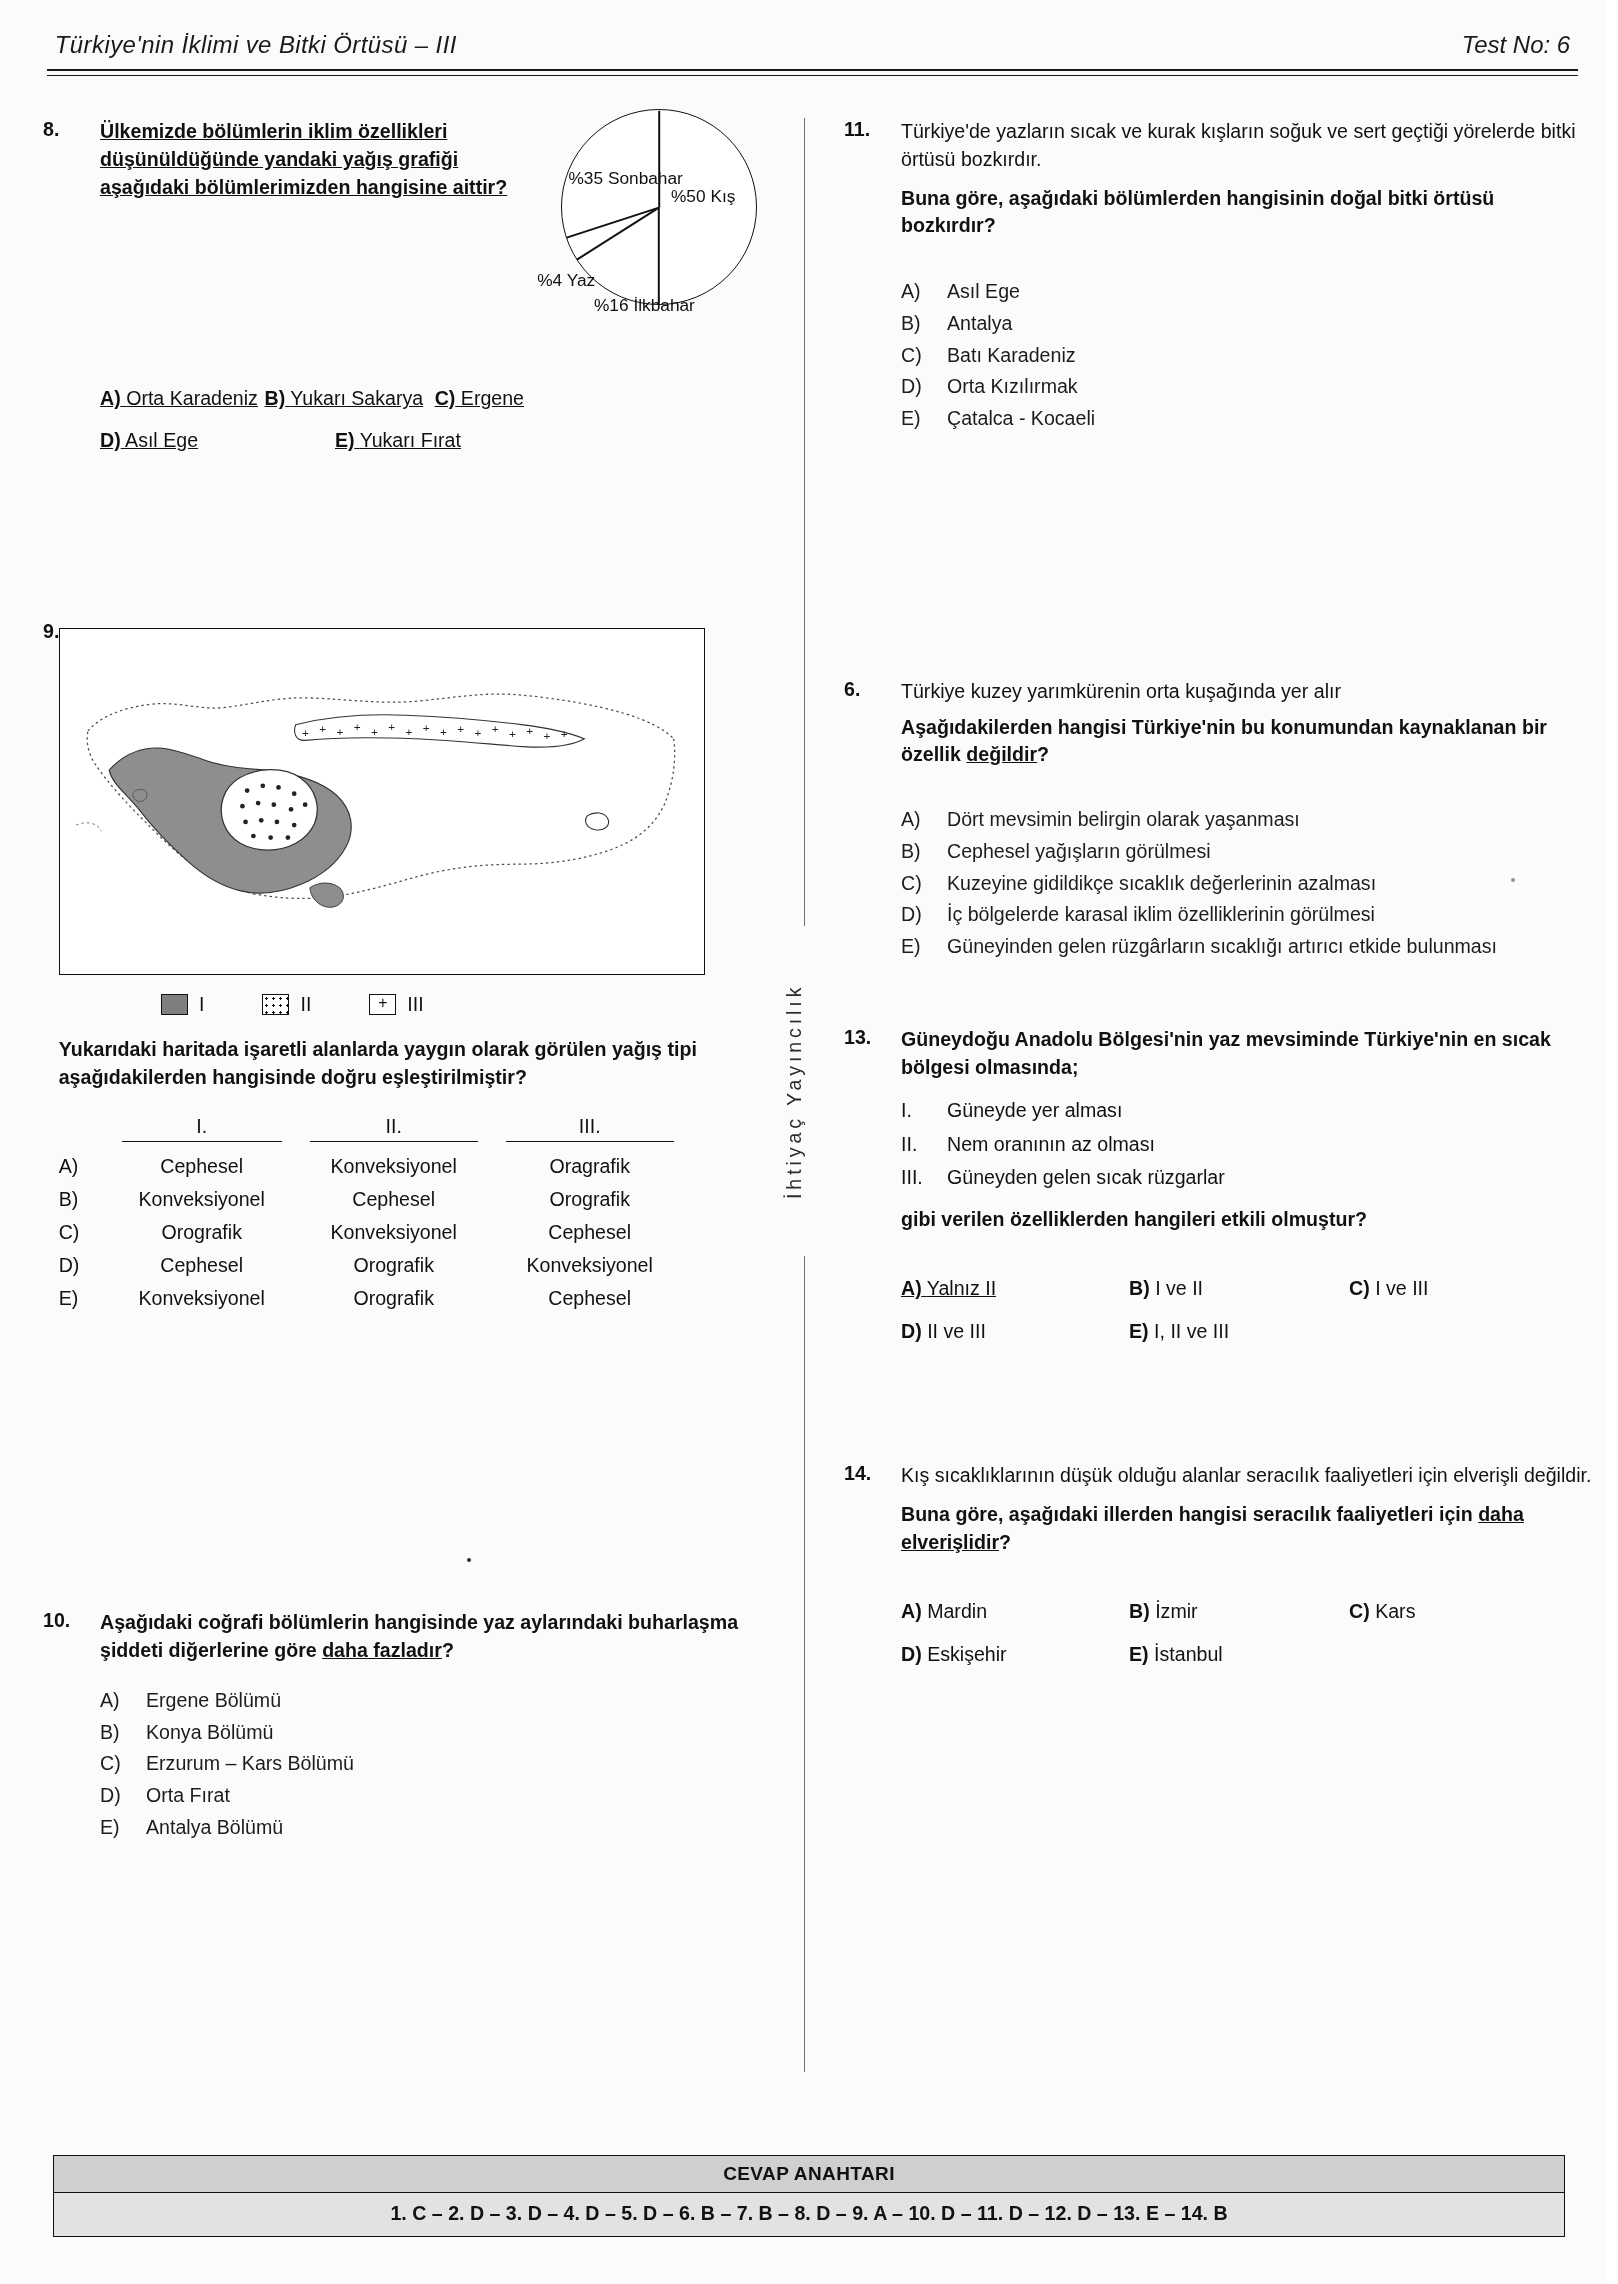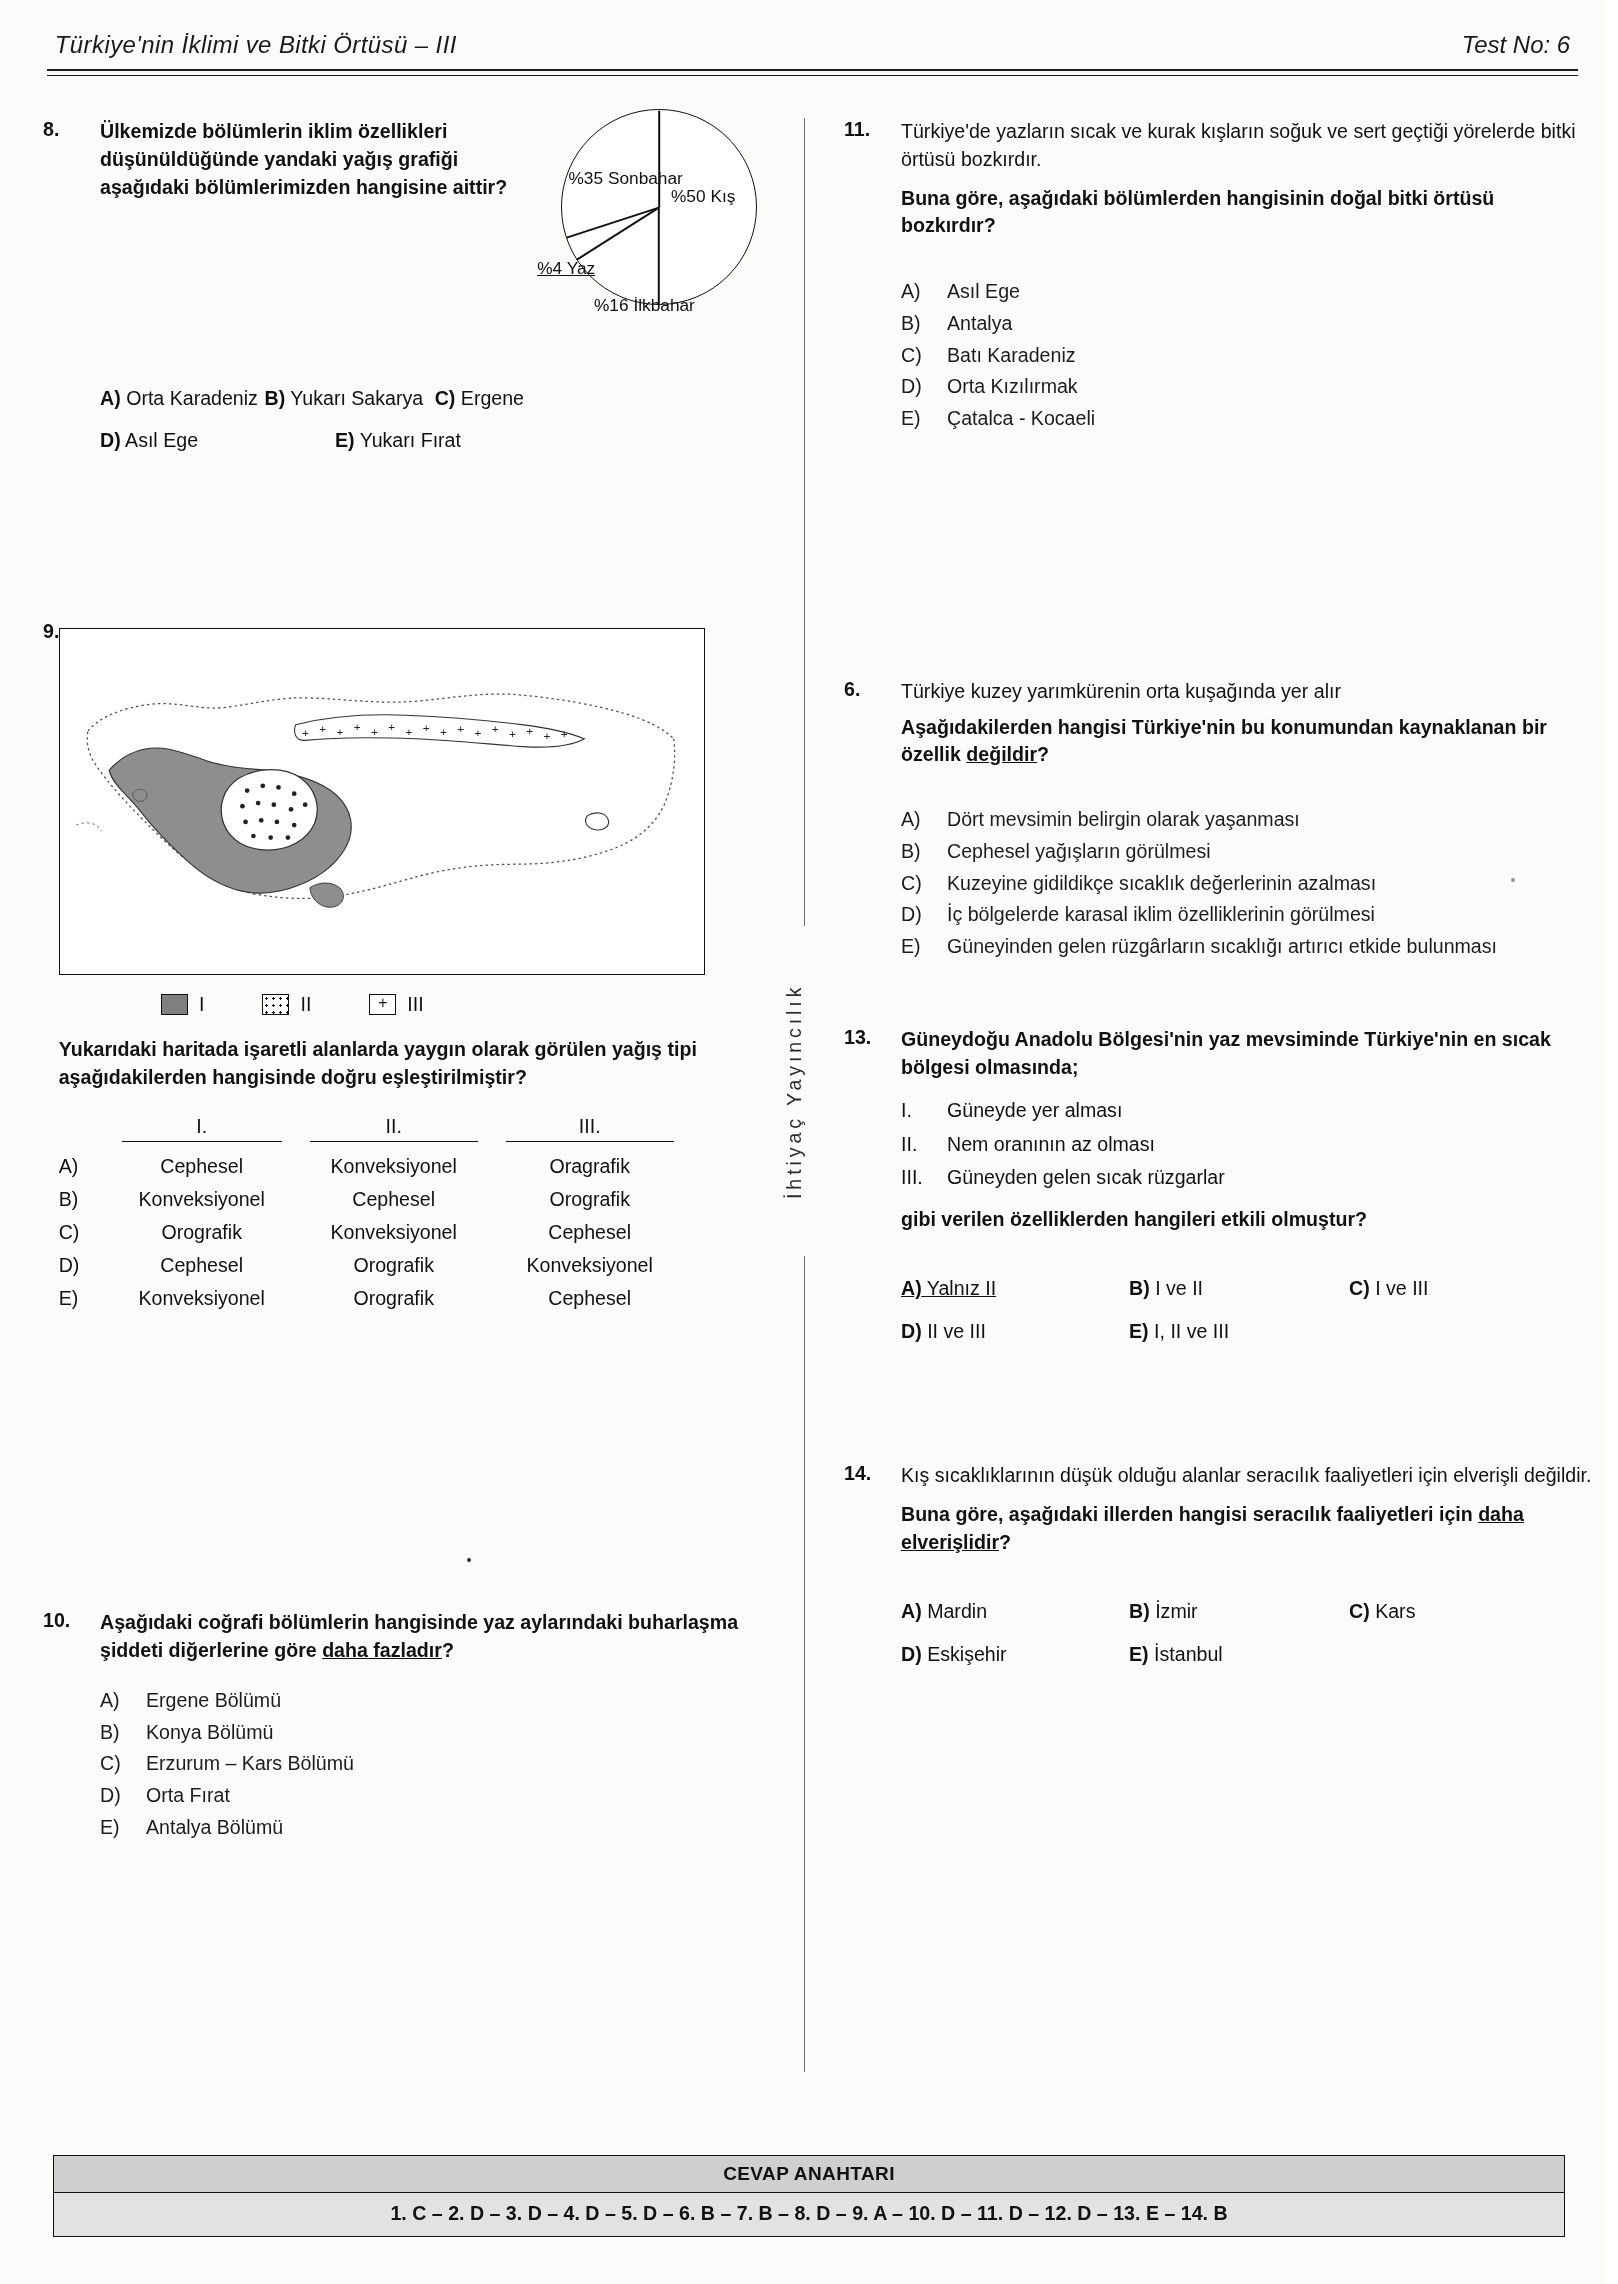--- a/index.html
+++ b/index.html
@@ -331,21 +331,21 @@
     <div class="header-rule2"></div>
   </div>
 
   <div class="divider"></div>
   <div class="vertical-brand">İhtiyaç Yayıncılık</div>
 
   <div class="col-left">
 
     <div class="q" style="height: 314px;">
       <div class="q-num">8.</div>
-      <div class="q-body" style="width:424px;">
+      <div class="q-body" style="width:424px;text-decoration:underline;">
         <div class="q-text">Ülkemizde bölümlerin iklim özellikleri düşünüldüğünde yandaki yağış grafiği aşağıdaki bölümlerimizden hangisine aittir?</div>
         <div class="opts-inline" style="margin-top:181px;">
           <div class="row" style="margin-bottom:7.8px;">
             <div class="cell" style="width:235px;">
               <b>A)</b>
               <span>Orta Karadeniz</span>
             </div>
             <div class="cell" style="width:243px;">
               <b>B)</b>
               <span>Yukarı Sakarya</span>
@@ -375,21 +375,21 @@
           <div class="pie-line" style="width:97px; transform: rotate(90deg);"></div>
           <div class="pie-line" style="width:97px; transform: rotate(147.6deg);"></div>
           <div class="pie-line" style="width:97px; transform: rotate(162deg);"></div>
         </div>
         <div class="pie-label" style="left: 23.5px; top: 68px;">
           <span>%35 Sonbahar</span>
         </div>
         <div class="pie-label" style="left: 126px; top: 86px;">
           <span>%50 Kış</span>
         </div>
-        <div class="pie-label" style="left: -7.8px; top: 158px; text-decoration: underline;">
+        <div class="pie-label" style="left: -7.8px; top: 170px;">
           <span>%4 Yaz</span>
         </div>
         <div class="pie-label" style="left: 49px; top: 195px;">
           <span>%16 İlkbahar</span>
         </div>
       </div>
     </div>
 
     <div class="q" style="height: 879px; margin-top: 188px;">
       <div class="q-num">9.</div>

